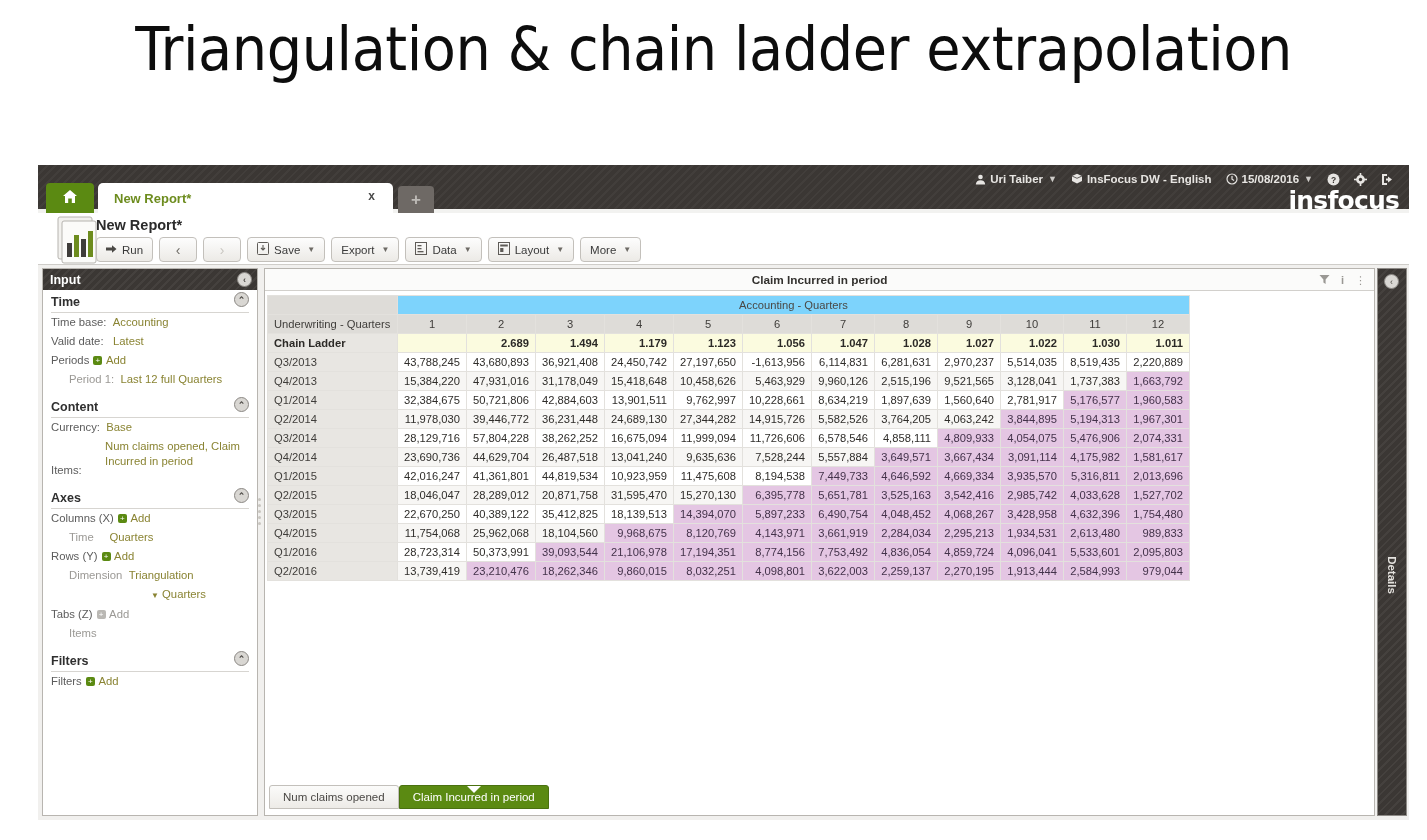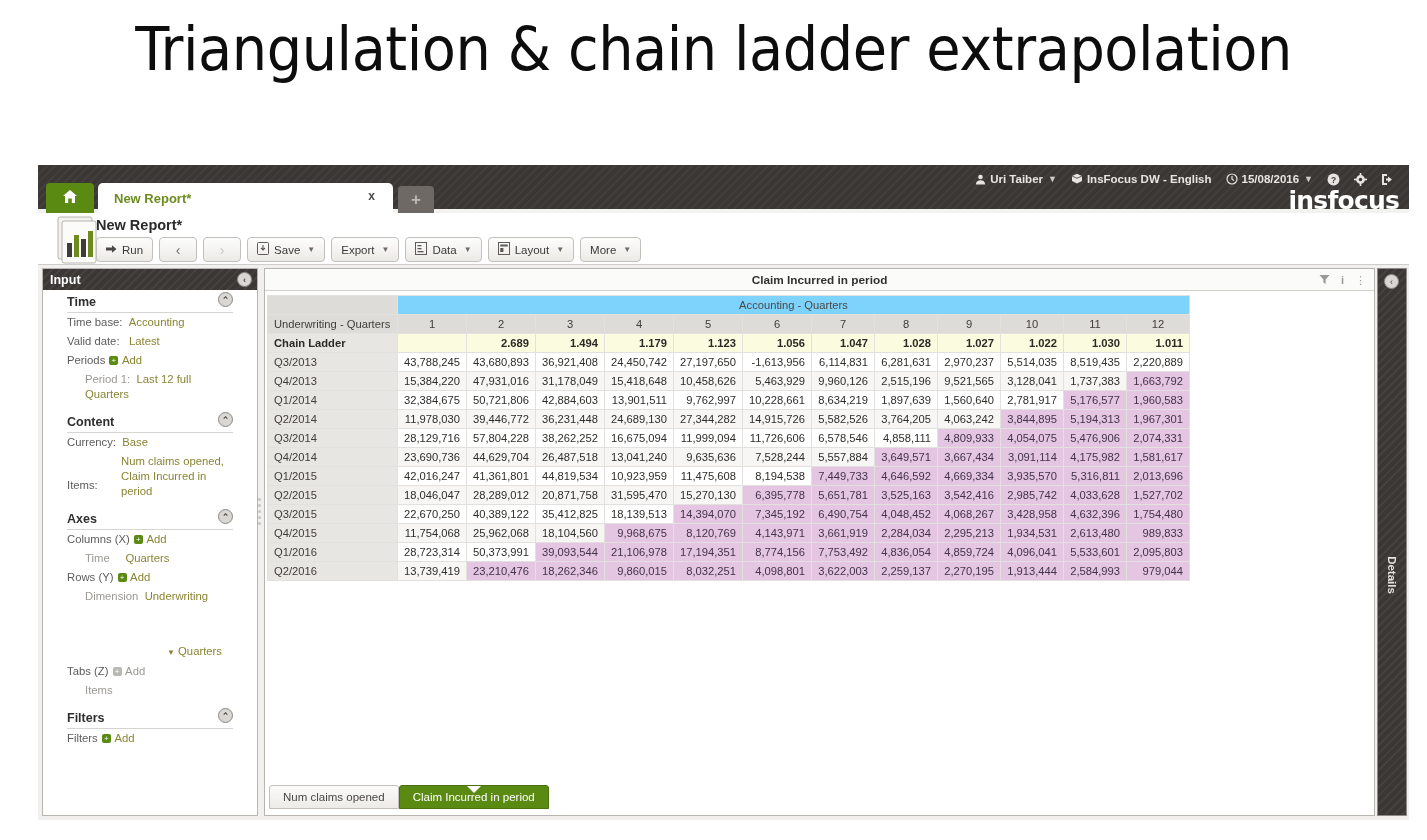--- a/index.html
+++ b/index.html
@@ -116,21 +116,21 @@
         rgba(0,0,0,0) 2px, rgba(0,0,0,0) 6px);
     color:#ffffff; font-weight:bold; font-size:12.5px;
     display:flex; align-items:center; padding-left:7px; position:relative;
   }
   .circ{
     position:absolute; right:5px; top:3px; width:15px; height:15px; border-radius:50%;
     background:#d9d7d3; color:#4c4945; font-size:9px;
     display:flex; align-items:center; justify-content:center;
     border:1px solid #8b8884;
   }
-  .sect{ position:relative; padding:0 24px; }
+  .sect{ position:relative; padding:0 8px; }
   .secthead{
     font-size:12.5px; font-weight:bold; color:#2f2f2f;
     border-bottom:1px solid #d7d5d1; padding:5px 0 3px 0; position:relative;
   }
   .secthead .circ{ top:2px; right:0px; }
   .row{ font-size:11.3px; color:#6b6b6b; padding:2px 0; line-height:15px; }
   .row .v{ color:#8a8433; }
   .row .lab{ color:#5c5c5c; }
   .row .muted{ color:#9b9995; }
   .addico{
@@ -438,23 +438,23 @@
           <span class="muted">Time</span>
           &nbsp;&nbsp;&nbsp;&nbsp;<span class="v">Quarters</span>
         </div>
         <div class="row">
           <span class="lab">Rows (Y)</span>
           <span class="addico">+</span>
           <span class="v">Add</span>
         </div>
         <div class="row indent">
           <span class="muted">Dimension</span>
-          &nbsp;<span class="v">Underwriting</span>
-        </div>
-        <div class="row" style="padding-left:100px;margin-top:36px;">
+          &nbsp;<span class="v">Triangulation</span>
+        </div>
+        <div class="row" style="padding-left:100px;">
           <span style="color:#8a8433;font-size:8px;">▼</span>
           <span class="v">Quarters</span>
         </div>
         <div class="row">
           <span class="lab">Tabs (Z)</span>
           <span class="addico off">+</span>
           <span class="muted">Add</span>
         </div>
         <div class="row indent">
           <span class="muted">Items</span>
@@ -654,21 +654,21 @@
               <td class="num hl">4,033,628</td>
               <td class="num hl">1,527,702</td>
             </tr>
             <tr>
               <td class="rowh">Q3/2015</td>
               <td class="num">22,670,250</td>
               <td class="num">40,389,122</td>
               <td class="num">35,412,825</td>
               <td class="num">18,139,513</td>
               <td class="num hl">14,394,070</td>
-              <td class="num hl">7,345,192</td>
+              <td class="num hl">5,897,233</td>
               <td class="num hl">6,490,754</td>
               <td class="num hl">4,048,452</td>
               <td class="num hl">4,068,267</td>
               <td class="num hl">3,428,958</td>
               <td class="num hl">4,632,396</td>
               <td class="num hl">1,754,480</td>
             </tr>
             <tr class="alt">
               <td class="rowh">Q4/2015</td>
               <td class="num">11,754,068</td>

